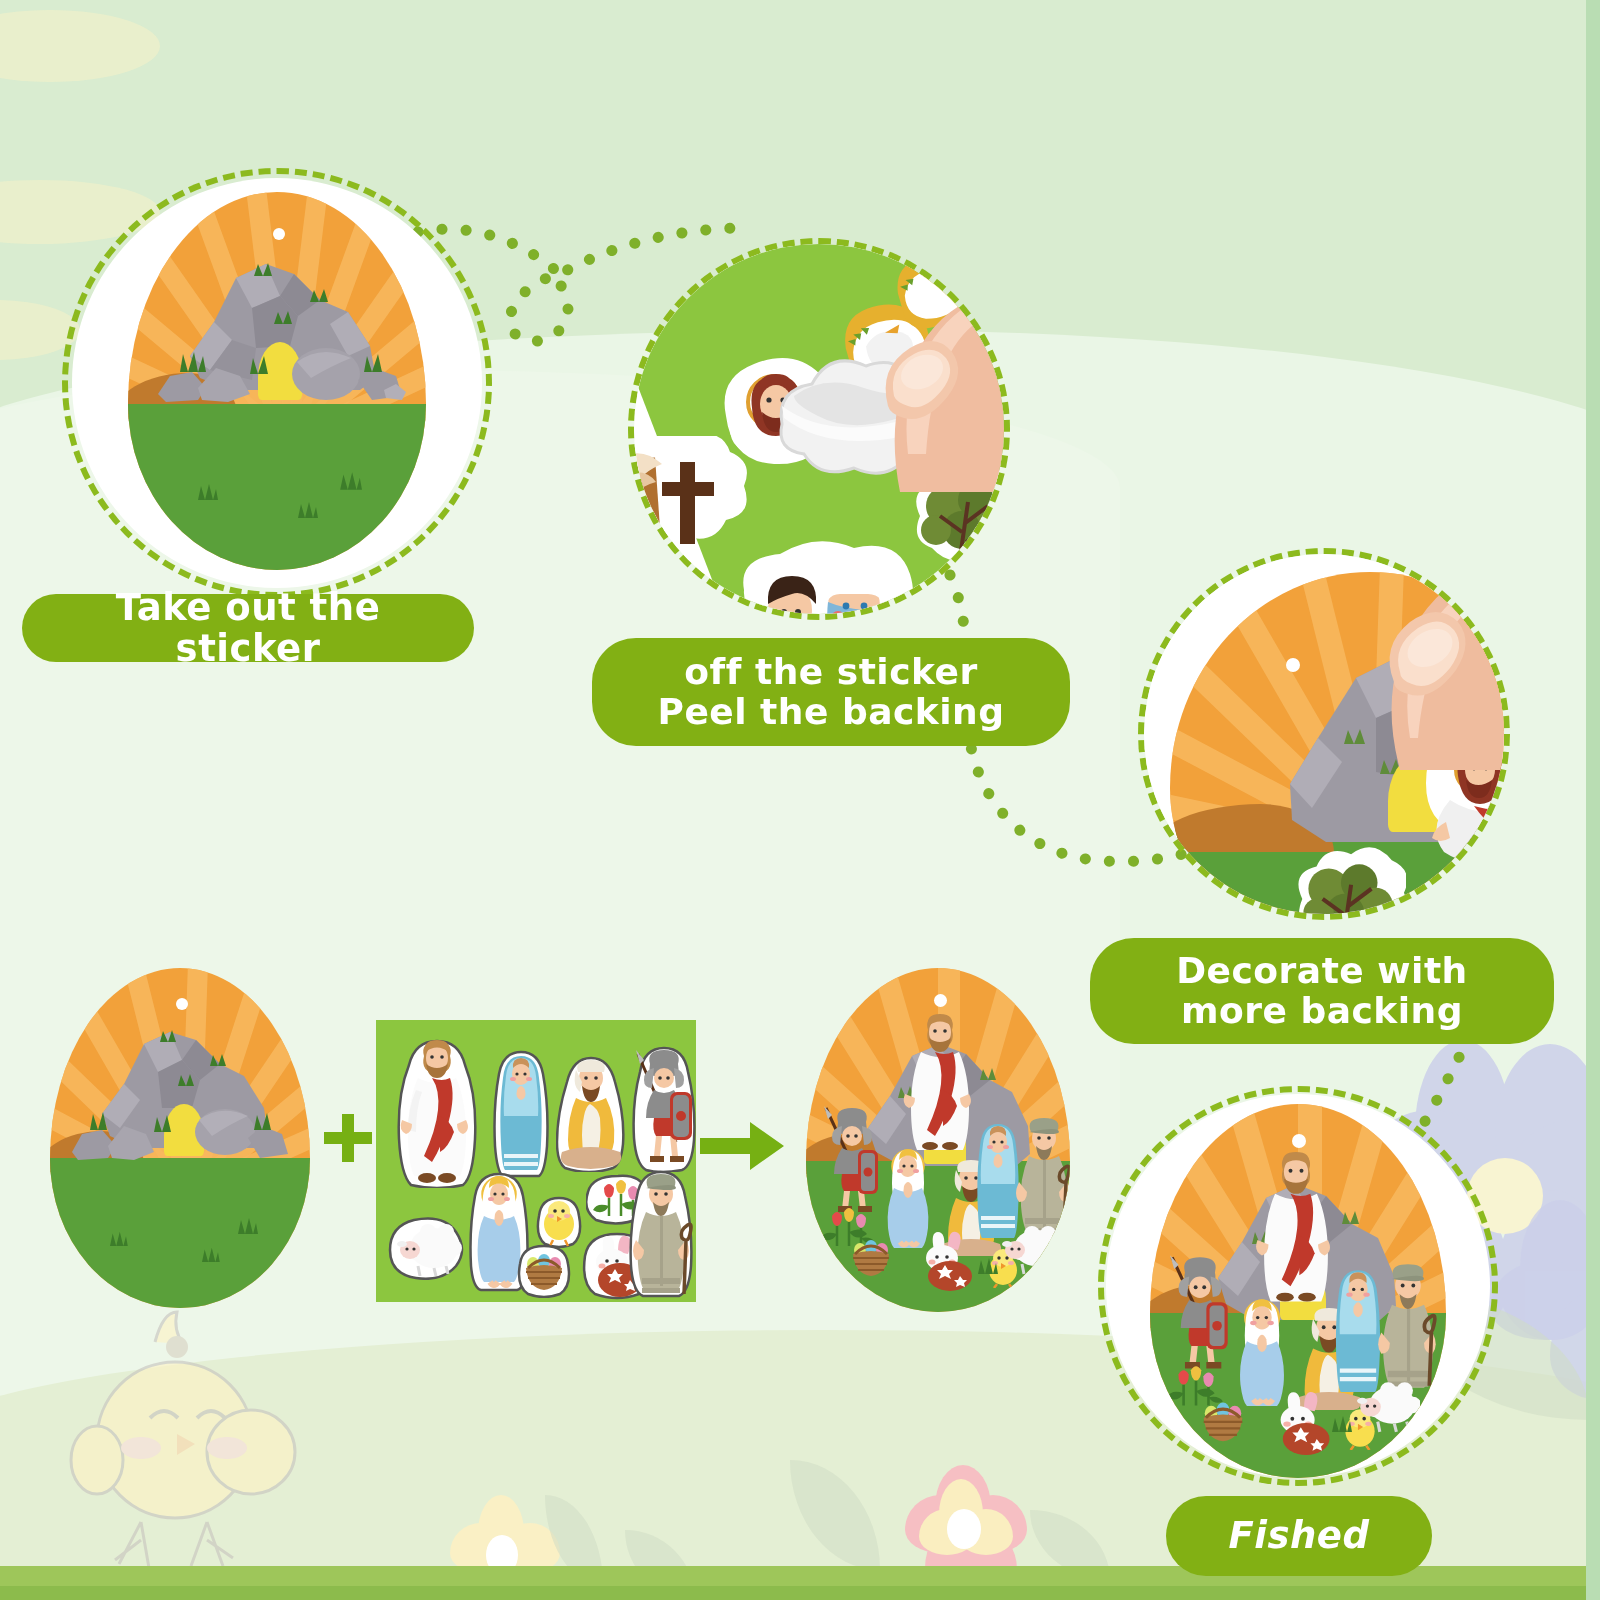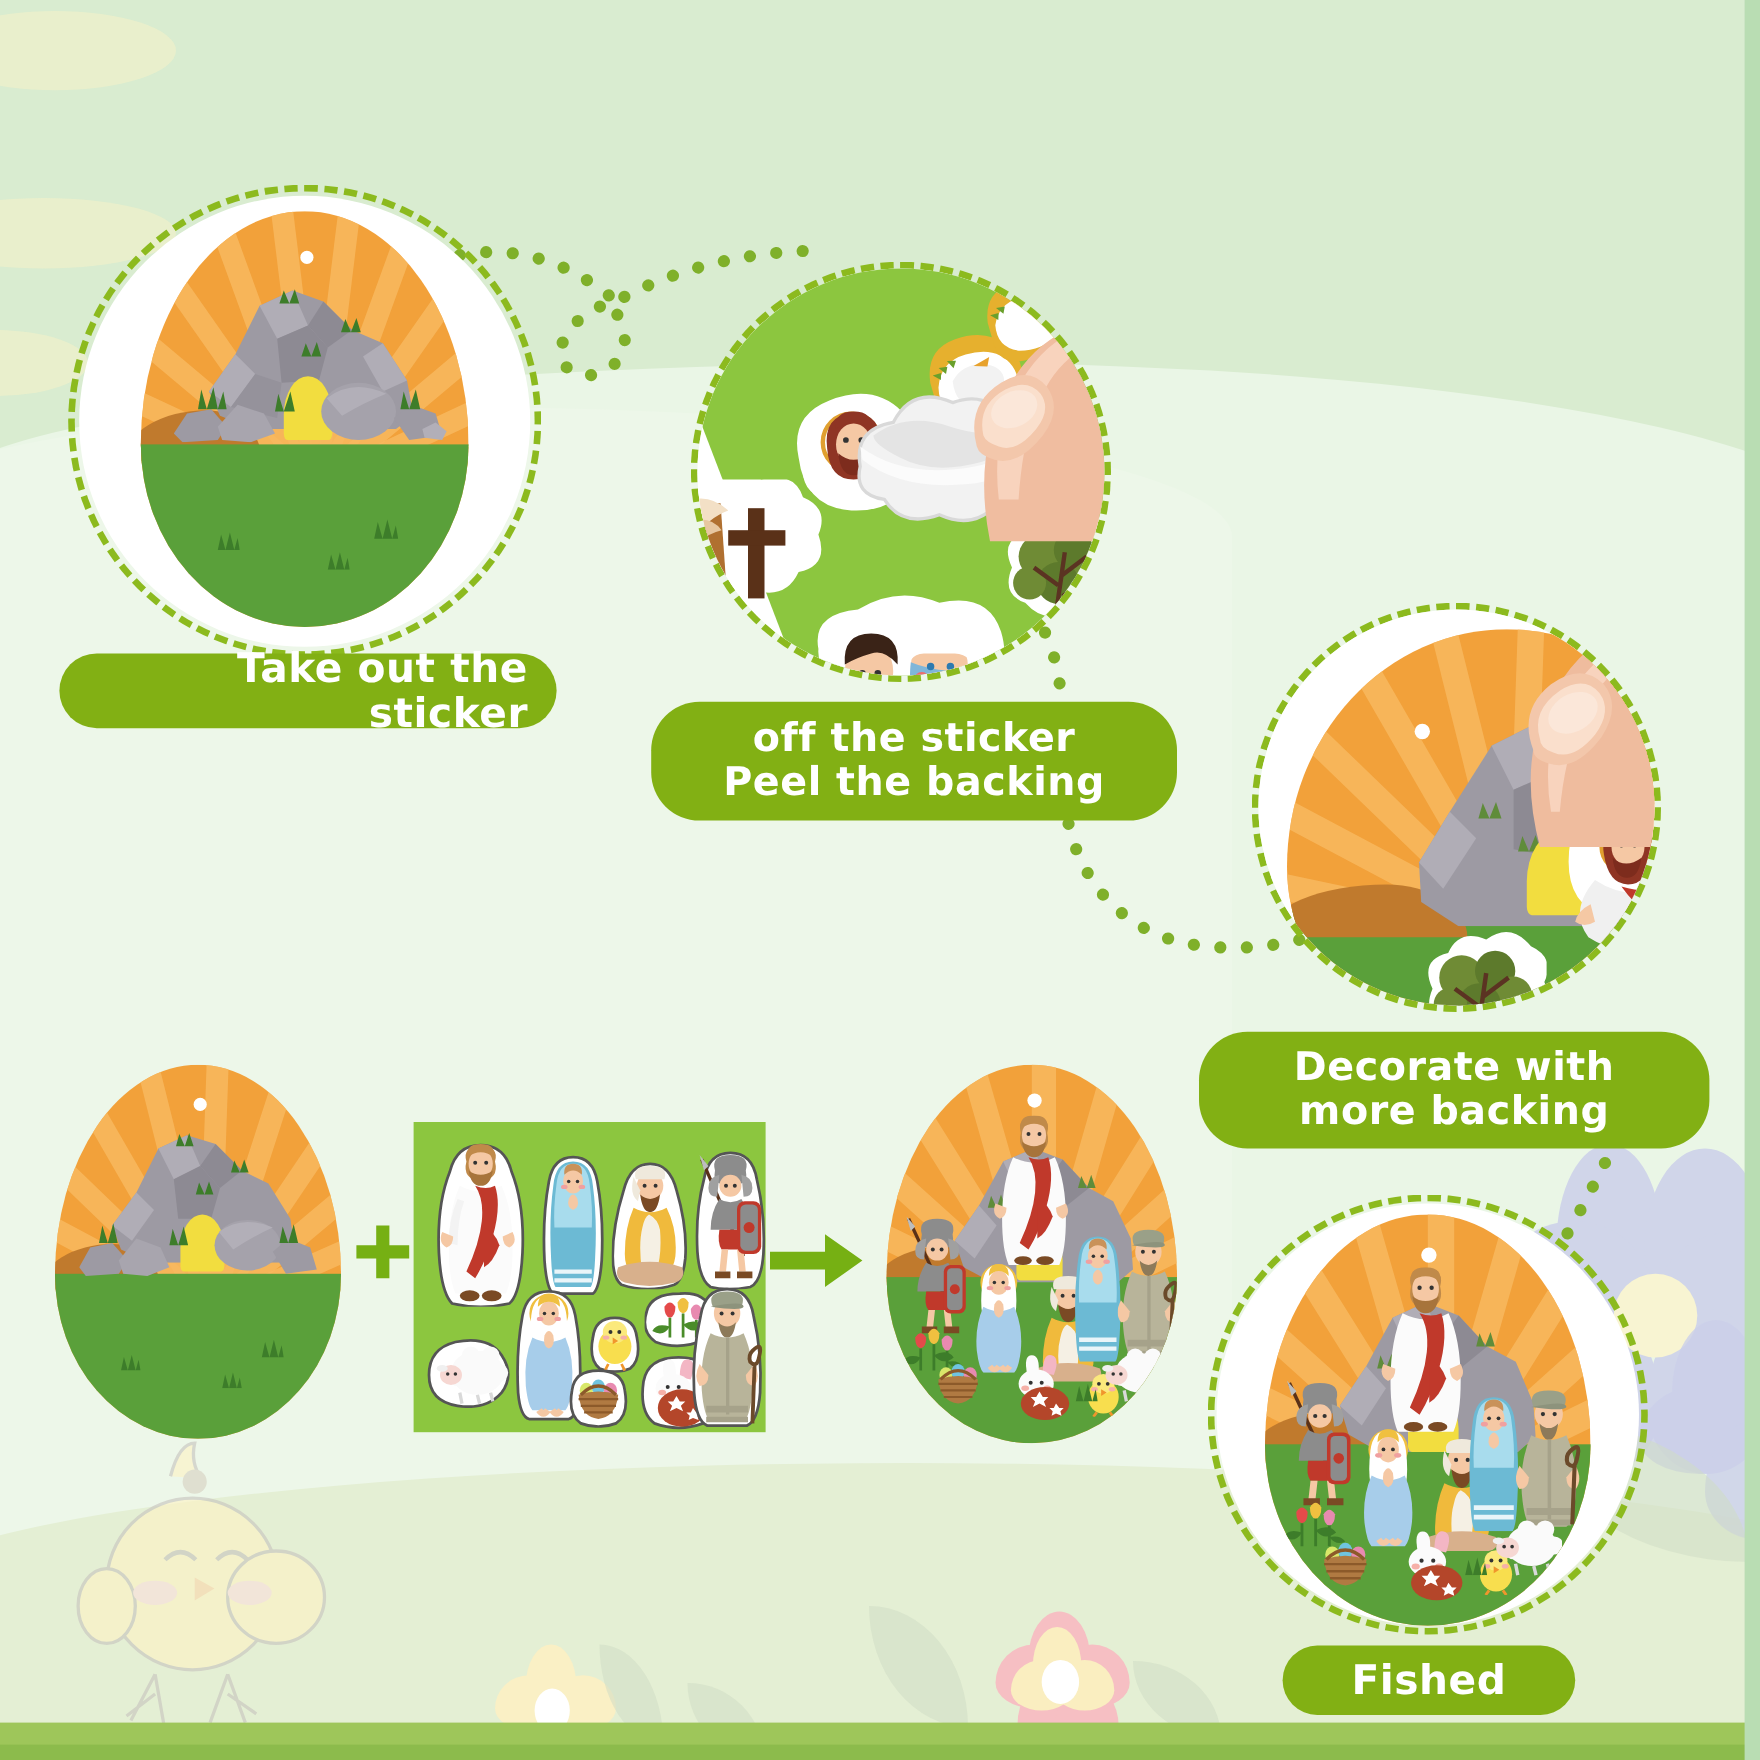--- a/index.html
+++ b/index.html
@@ -231,21 +231,21 @@
       <svg style="position:absolute;left:168px;top:308px;width:22px;height:18px;" viewBox="0 0 22 18">
           <path d="M2 18 l3 -14 l4 14 l4 -16 l4 16 l3 -11 l2 11 z" fill="#3d7d2a"></path>
         </svg>
       <svg style="position:absolute;left:210px;top:278px;width:24px;height:20px;" viewBox="0 0 22 18">
           <path d="M2 18 l3 -14 l4 14 l4 -16 l4 16 l3 -11 l2 11 z" fill="#3d7d2a"></path>
         </svg>
     </g>
     <div class="punchhole" style="left:145px;top:36px;width:12px;height:12px;"></div>
   </div>
 
-  <div class="pill" style="left:54px;top:594px;width:452px;height:68px;font-size:37px;text-align:right;">
+  <div class="pill" style="left:22px;top:594px;width:452px;height:68px;font-size:37px;">
     <span>Take out the sticker</span>
   </div>
 
   <div class="dashframe" style="left:628px;top:238px;width:382px;height:382px;"></div>
   <div class="photo" style="left:634px;top:244px;width:370px;height:370px;background:#ffffff;">
     <div class="ph-green" style="left:-40px;top:28px;width:480px;height:420px;transform:rotate(-21deg);transform-origin:0 0;"></div>
     <div class="ph-white" style="left:-110px;top:-20px;width:480px;height:70px;transform:rotate(-21deg);transform-origin:0 0;"></div>
 
     <svg style="position:absolute;left:192px;top:52px;width:112px;height:96px;transform:rotate(-16deg);" viewBox="0 0 112 96">
       <path d="M20 42 q4 -30 32 -32 q30 -2 44 18 q14 18 2 38 q-12 22 -42 24 q-34 2 -36 -22 z" fill="#e6b02e"></path>
@@ -978,17 +978,17 @@
         <circle cx="23" cy="29" r="1.6" fill="#333"></circle>
       <ellipse cx="11" cy="24" rx="5" ry="3" fill="#f0f0f0"></ellipse>
       <path d="M26 44 l2 10 M42 46 l2 8 M54 44 l2 8" stroke="#d9d9d9" stroke-width="3"></path>
     </svg>
 
     <svg style="position:absolute;left:180px;top:310px;width:22px;height:18px;" viewBox="0 0 22 18">
         <path d="M2 18 l3 -14 l4 14 l4 -16 l4 16 l3 -11 l2 11 z" fill="#3d7d2a"></path>
       </svg>
   </div>
 
-  <div class="pill" style="left:1166px;top:1496px;width:266px;height:63px;font-size:37px;">
+  <div class="pill" style="left:1166px;top:1496px;width:266px;height:80px;font-size:37px;font-style:italic;">
     <span>Fished</span>
   </div>
 
 </div>
 
 </body></html>

